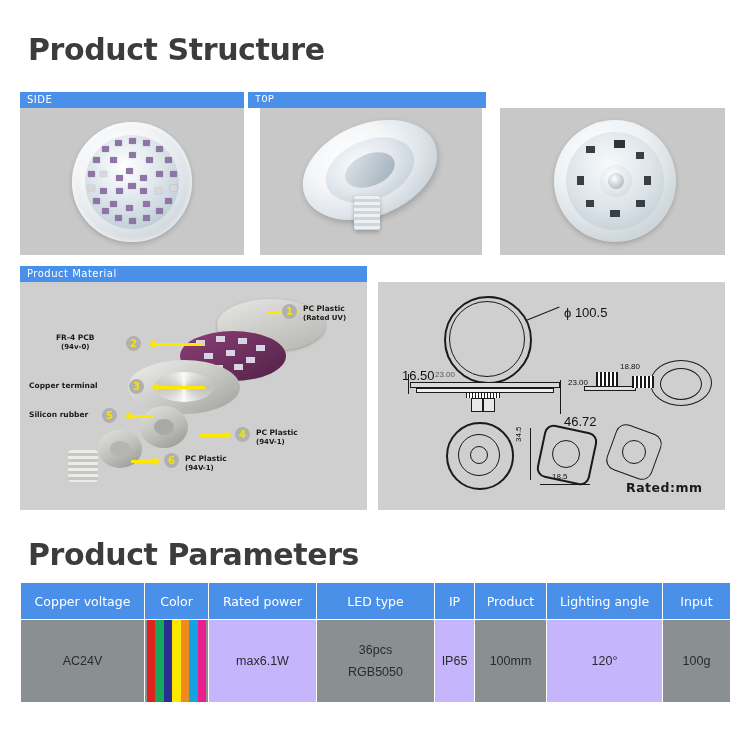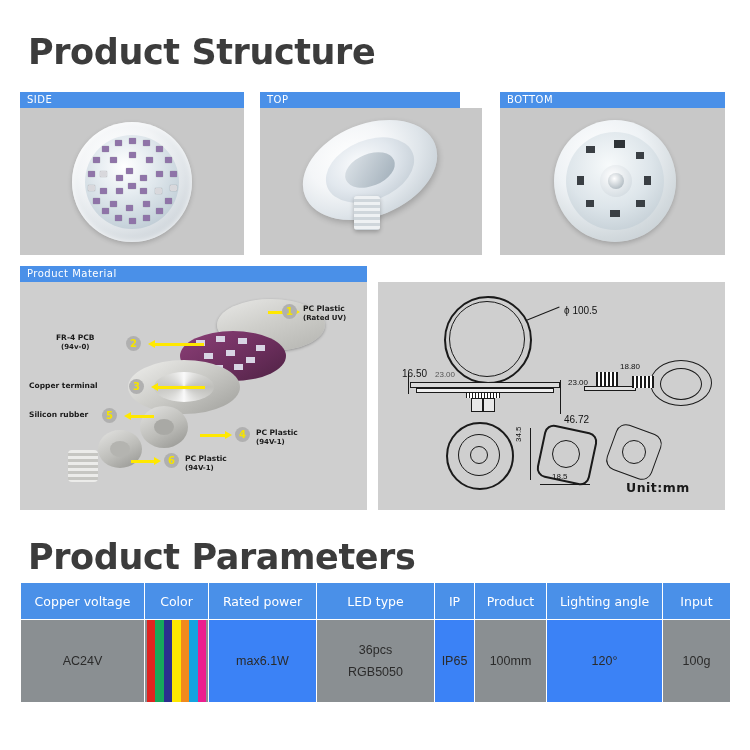--- a/index.html
+++ b/index.html
@@ -7,21 +7,21 @@
     width:750px;height:750px;
     background:#ffffff;
     font-family:"Liberation Sans", sans-serif;
     overflow:hidden;
     position:relative;
   }
   .page{position:relative;width:750px;height:750px;}
 
   
   .section-title{
-    font-size:35px;
+    font-size:30px;
     font-weight:bold;
     color:#3c3c3c;
     letter-spacing:-0.4px;
     font-family:"DejaVu Sans", sans-serif;
   }
   #title-structure{position:absolute;left:28px;top:32px;}
   #title-parameters{position:absolute;left:28px;top:537px;}
 
   
   .cap{
@@ -96,21 +96,21 @@
     background:linear-gradient(160deg,#e8e8e6 0%,#cfcfcb 45%,#b4b4b0 100%);
     box-shadow:0 1px 3px rgba(0,0,0,.3);
   }
   .disc-pcb{background:linear-gradient(150deg,#8c3f77 0%,#6d2f5e 55%,#4f2244 100%);}
   .disc-metal{background:linear-gradient(150deg,#f0f0ee 0%,#cacac6 50%,#9e9e9a 100%);}
   .disc-ring{background:linear-gradient(150deg,#e4e4e2 0%,#bdbdb9 55%,#93938f 100%);}
   .tl{position:absolute;background:#1a1a1a;}
   .tcircle{position:absolute;border:2px solid #1a1a1a;border-radius:50%;}
   .dim{
     position:absolute;
-    font-size:10px;
+    font-size:13px;
     color:#111;
     font-family:"Liberation Sans", sans-serif;
     white-space:nowrap;
   }
   .dim.sm{font-size:8px;}
   .unit{
     position:absolute;
     font-size:12.5px;
     font-weight:bold;
     color:#1a1a1a;
@@ -141,21 +141,21 @@
     height:82px;
     text-align:center;
     font-size:12.5px;
     color:#2b2b2b;
     border:1px solid #ffffff;
     font-family:"Liberation Sans", sans-serif;
     padding:0 2px;
     vertical-align:middle;
   }
   td.dark{background:#8a8f92;}
-  td.light{background:#3b82f6;}
+  td.light{background:#c4b5fd;}
   td.swatch{padding:0;background:#8a8f92;}
   .stripes{display:flex;height:82px;width:100%;}
   .stripes span{flex:1;}
   .two-line span{display:block;line-height:22px;}
 </style>
 </head>
 <body>
 
 <div class="page">
 
@@ -196,37 +196,36 @@
         <div class="led" style="left:41px;top:33px;width:7px;height:6px;"></div>
         <div class="led" style="left:55px;top:40px;width:7px;height:6px;"></div>
         <div class="led" style="left:55px;top:53px;width:7px;height:6px;"></div>
         <div class="led" style="left:31px;top:40px;width:7px;height:6px;"></div>
         <div class="led" style="left:31px;top:53px;width:7px;height:6px;"></div>
         <div class="led" style="left:43px;top:48px;width:8px;height:6px;"></div>
       </div>
     </div>
   </div>
 
-  <div class="cap" style="left:260px;top:92px;width:200px;">TOP</div>
+  <div class="cap" style="left:248px;top:92px;width:238px;font-family:Liberation Mono, monospace;">TOP</div>
   <div class="photo" style="left:260px;top:108px;width:222px;height:147px;">
     <div style="position:absolute;left:40px;top:16px;width:140px;height:92px;border-radius:50%;
                 transform:rotate(-22deg);
                 background:radial-gradient(ellipse at 40% 30%,#ffffff 0%,#f4f6f8 35%,#dfe5ea 60%,#c5ced5 85%,#b2bcc4 100%);
                 box-shadow:0 3px 6px rgba(0,0,0,.2);">
       <div style="position:absolute;left:24px;top:16px;width:92px;height:60px;border-radius:50%;
                   background:radial-gradient(ellipse at 42% 34%,#fbfcfd 0%,#e2e8ee 45%,#b9c4cd 100%);"></div>
       <div style="position:absolute;left:44px;top:30px;width:52px;height:32px;border-radius:50%;
                   background:linear-gradient(140deg,#dfe5ea,#9fadb8);"></div>
     </div>
     <div style="position:absolute;left:94px;top:88px;width:26px;height:34px;border-radius:3px;
                 background:repeating-linear-gradient(180deg,#eef1f3 0 3px,#cfd6db 3px 6px);
                 box-shadow:0 2px 4px rgba(0,0,0,.25);"></div>
   </div>
 
-  <div class="cap" style="left:500px;top:92px;width:225px;">BOTTOM</div>
   <div class="photo" style="left:500px;top:108px;width:225px;height:147px;">
     <div class="lamp-front" style="left:54px;top:12px;width:122px;height:122px;
                 background:radial-gradient(circle at 38% 30%,#ffffff 0%,#eef2f5 40%,#d3dade 70%,#bcc5cb 100%);
                 box-shadow:0 2px 5px rgba(0,0,0,.2);">
       <div style="position:absolute;left:12px;top:12px;width:98px;height:98px;border-radius:50%;
                   background:radial-gradient(circle at 44% 34%,#f7fafb 0%,#dde5ea 50%,#b7c3cb 100%);">
         <div style="position:absolute;left:34px;top:33px;width:32px;height:32px;border-radius:50%;
                     background:radial-gradient(circle at 40% 35%,#ffffff,#c9d3da);"></div>
         <div style="position:absolute;left:42px;top:41px;width:16px;height:16px;border-radius:50%;
                     background:radial-gradient(circle at 40% 35%,#fff,#9aa7b0);"></div>
@@ -366,21 +365,21 @@
     <div class="tcircle" style="left:174px;top:158px;width:26px;height:26px;border-width:1.5px;"></div>
     <div class="tl" style="left:152px;top:146px;width:1px;height:52px;"></div>
     <div class="dim sm" style="left:136px;top:160px;transform:rotate(-90deg);transform-origin:left top;">34.5</div>
     <div class="tl" style="left:162px;top:202px;width:50px;height:1px;"></div>
     <div class="dim sm" style="left:174px;top:190px;">18.5</div>
 
     <div class="tcircle" style="left:232px;top:146px;width:46px;height:46px;border-radius:22%;transform:rotate(20deg);border-width:1.5px;"></div>
     <div class="tcircle" style="left:244px;top:158px;width:22px;height:22px;border-width:1px;"></div>
 
     <div class="unit" style="left:248px;top:198px;">
-      <span>Unit</span><span>:</span><span>mm</span>
+      <span>Rated</span><span>:</span><span>mm</span>
     </div>
   </div>
 
   <div class="section-title" id="title-parameters">Product Parameters</div>
 
   <table id="ptable">
     <colgroup>
       <col style="width:124px">
         <col style="width:64px">
         <col style="width:108px">

